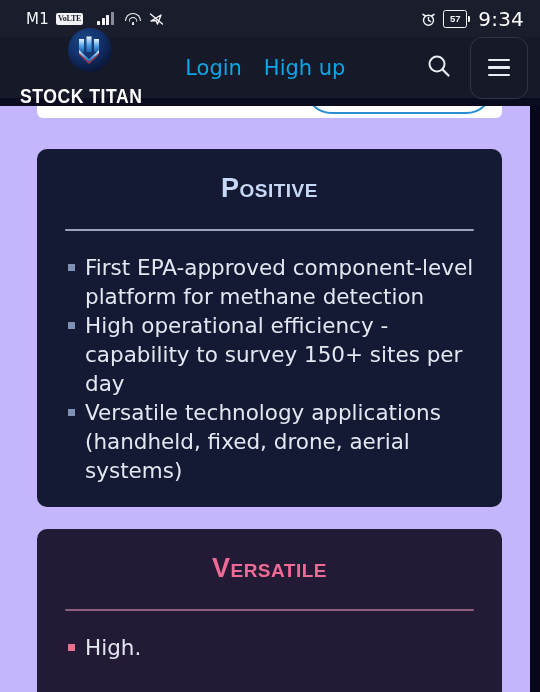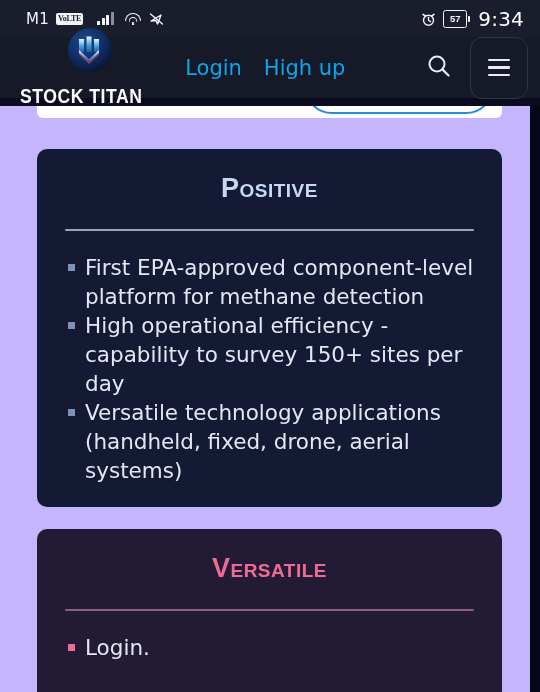--- a/index.html
+++ b/index.html
@@ -312,21 +312,21 @@
           <li>First EPA-approved component-level platform for methane detection</li>
           <li>High operational efficiency - capability to survey 150+ sites per day</li>
           <li>Versatile technology applications (handheld, fixed, drone, aerial systems)</li>
         </ul>
       </div>
 
       <div class="card negative">
         <div class="card-title">Versatile</div>
         <div class="divider"></div>
         <ul class="bullets">
-          <li>Login.</li>
+          <li>High.</li>
         </ul>
       </div>
 
     </div>
     <div class="gutter"></div>
   </div>
 
 </div>
 
 </body></html>

